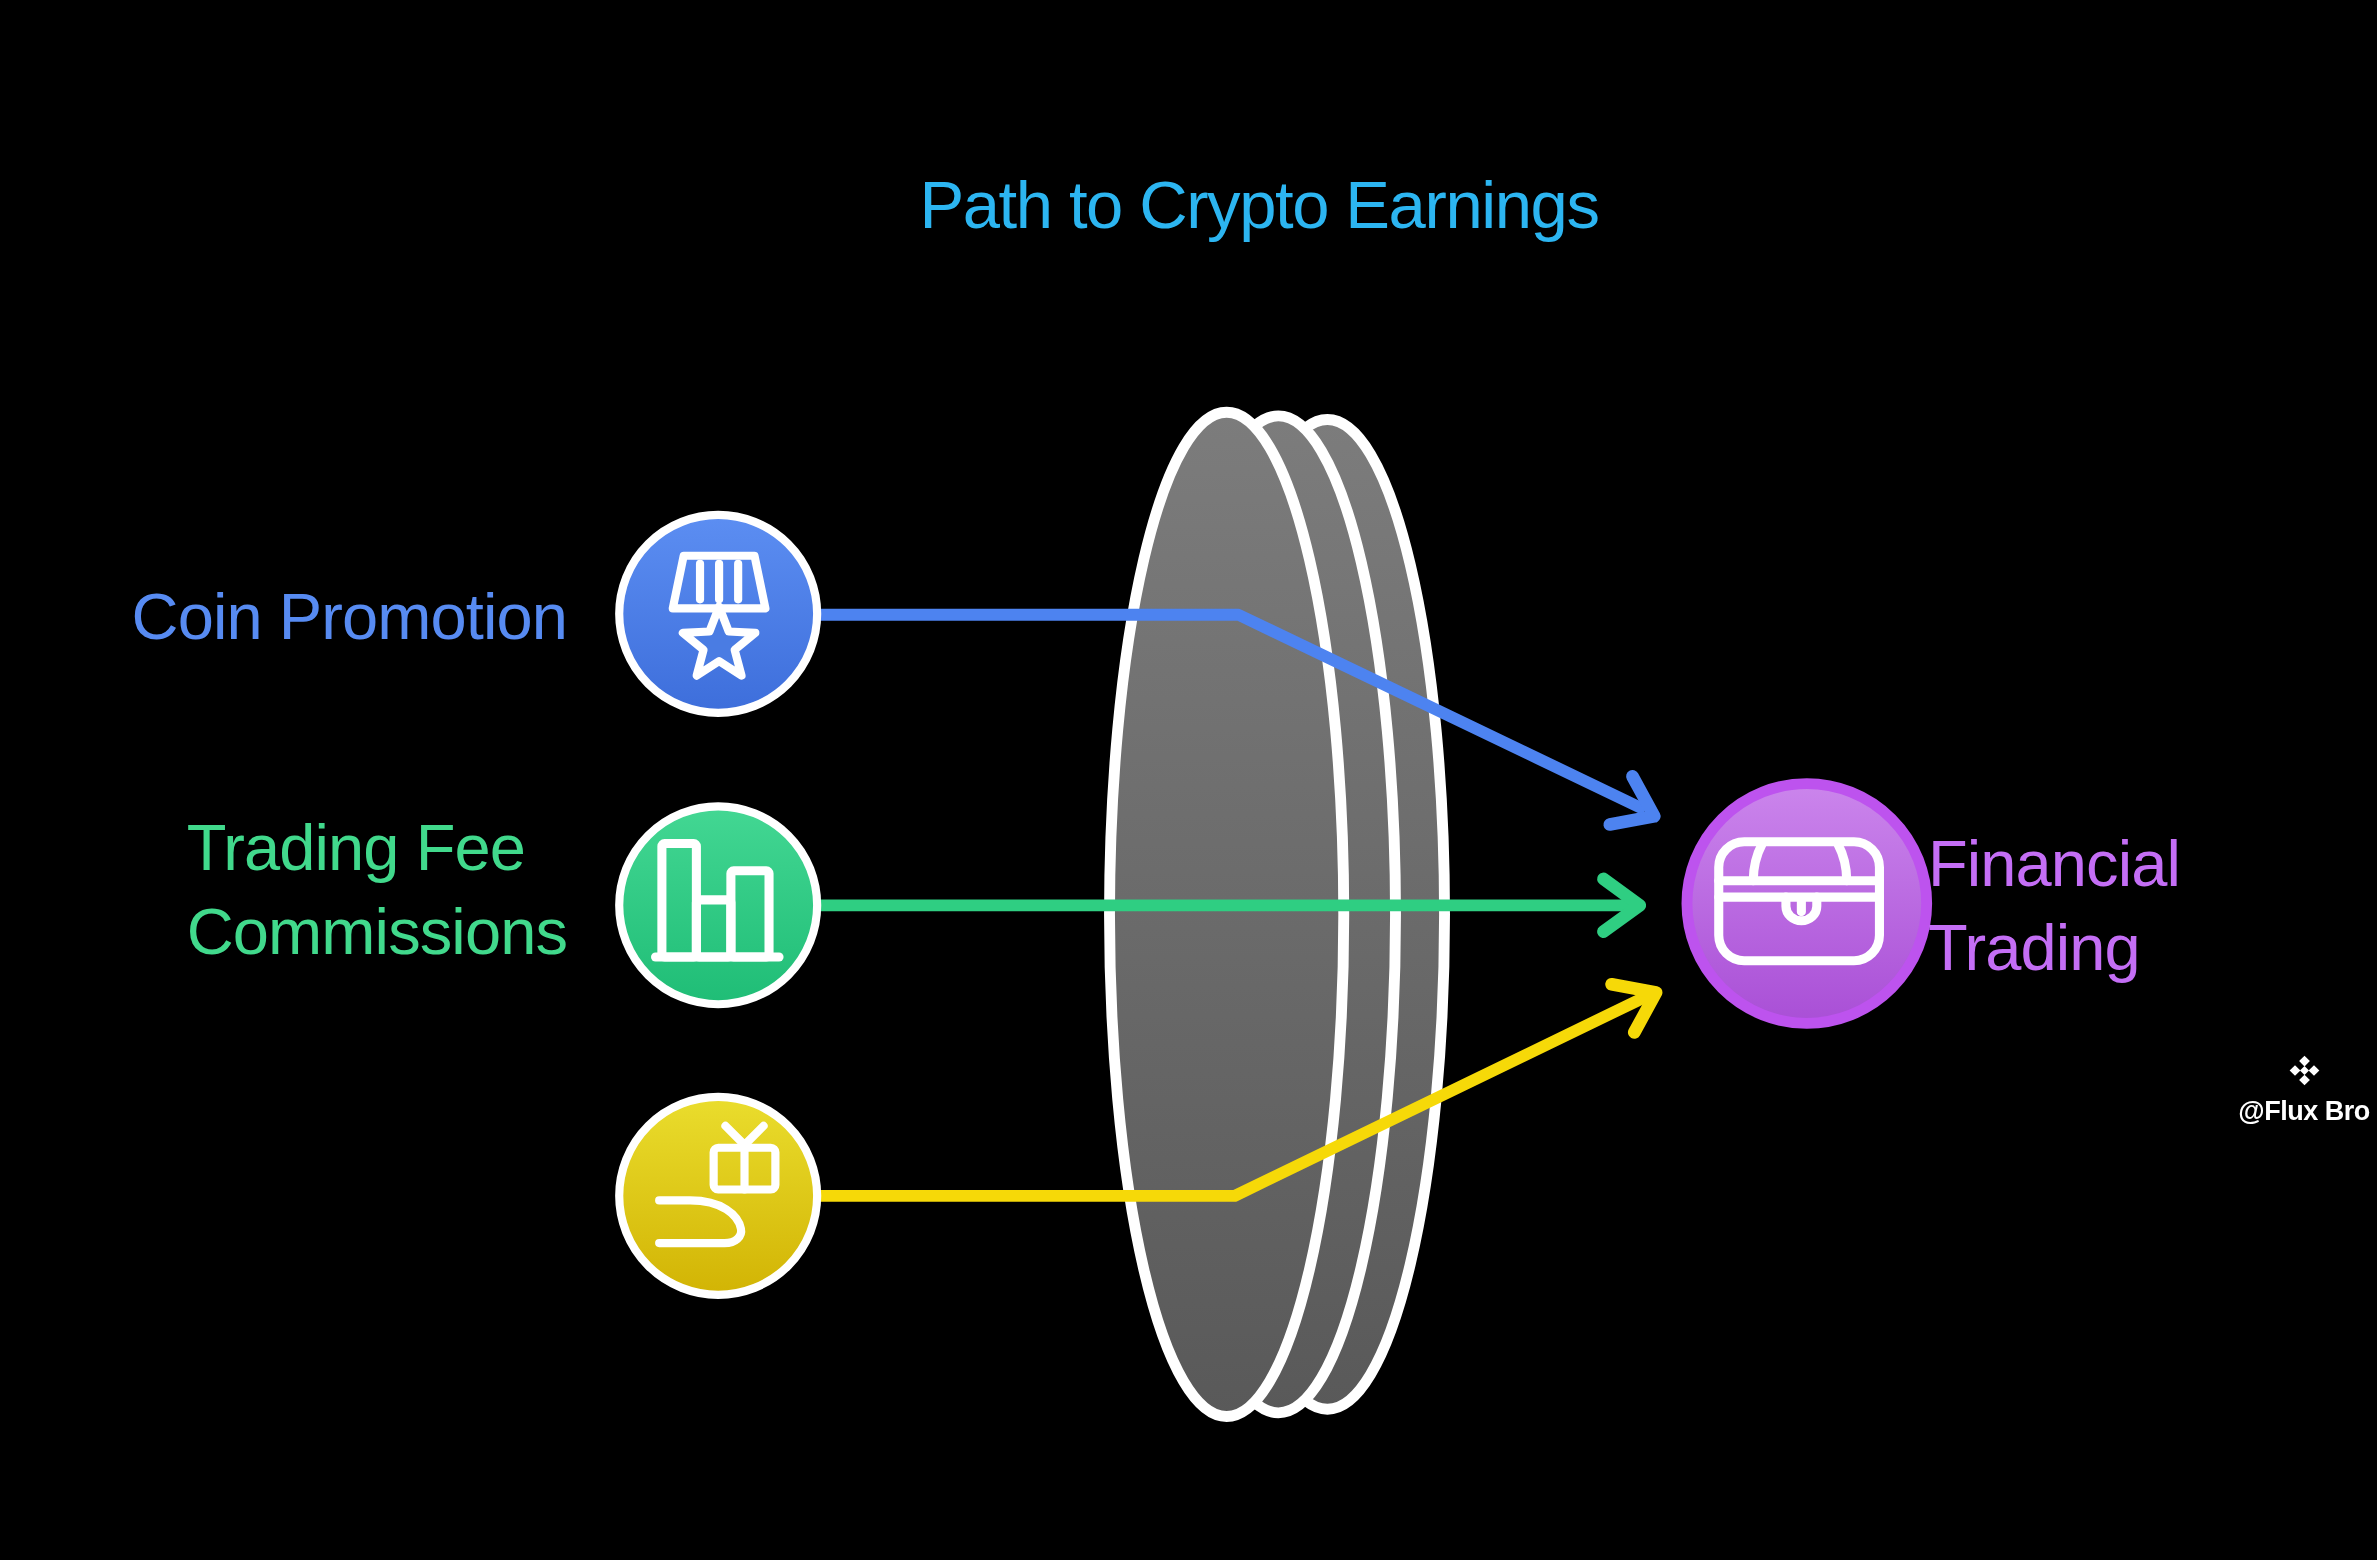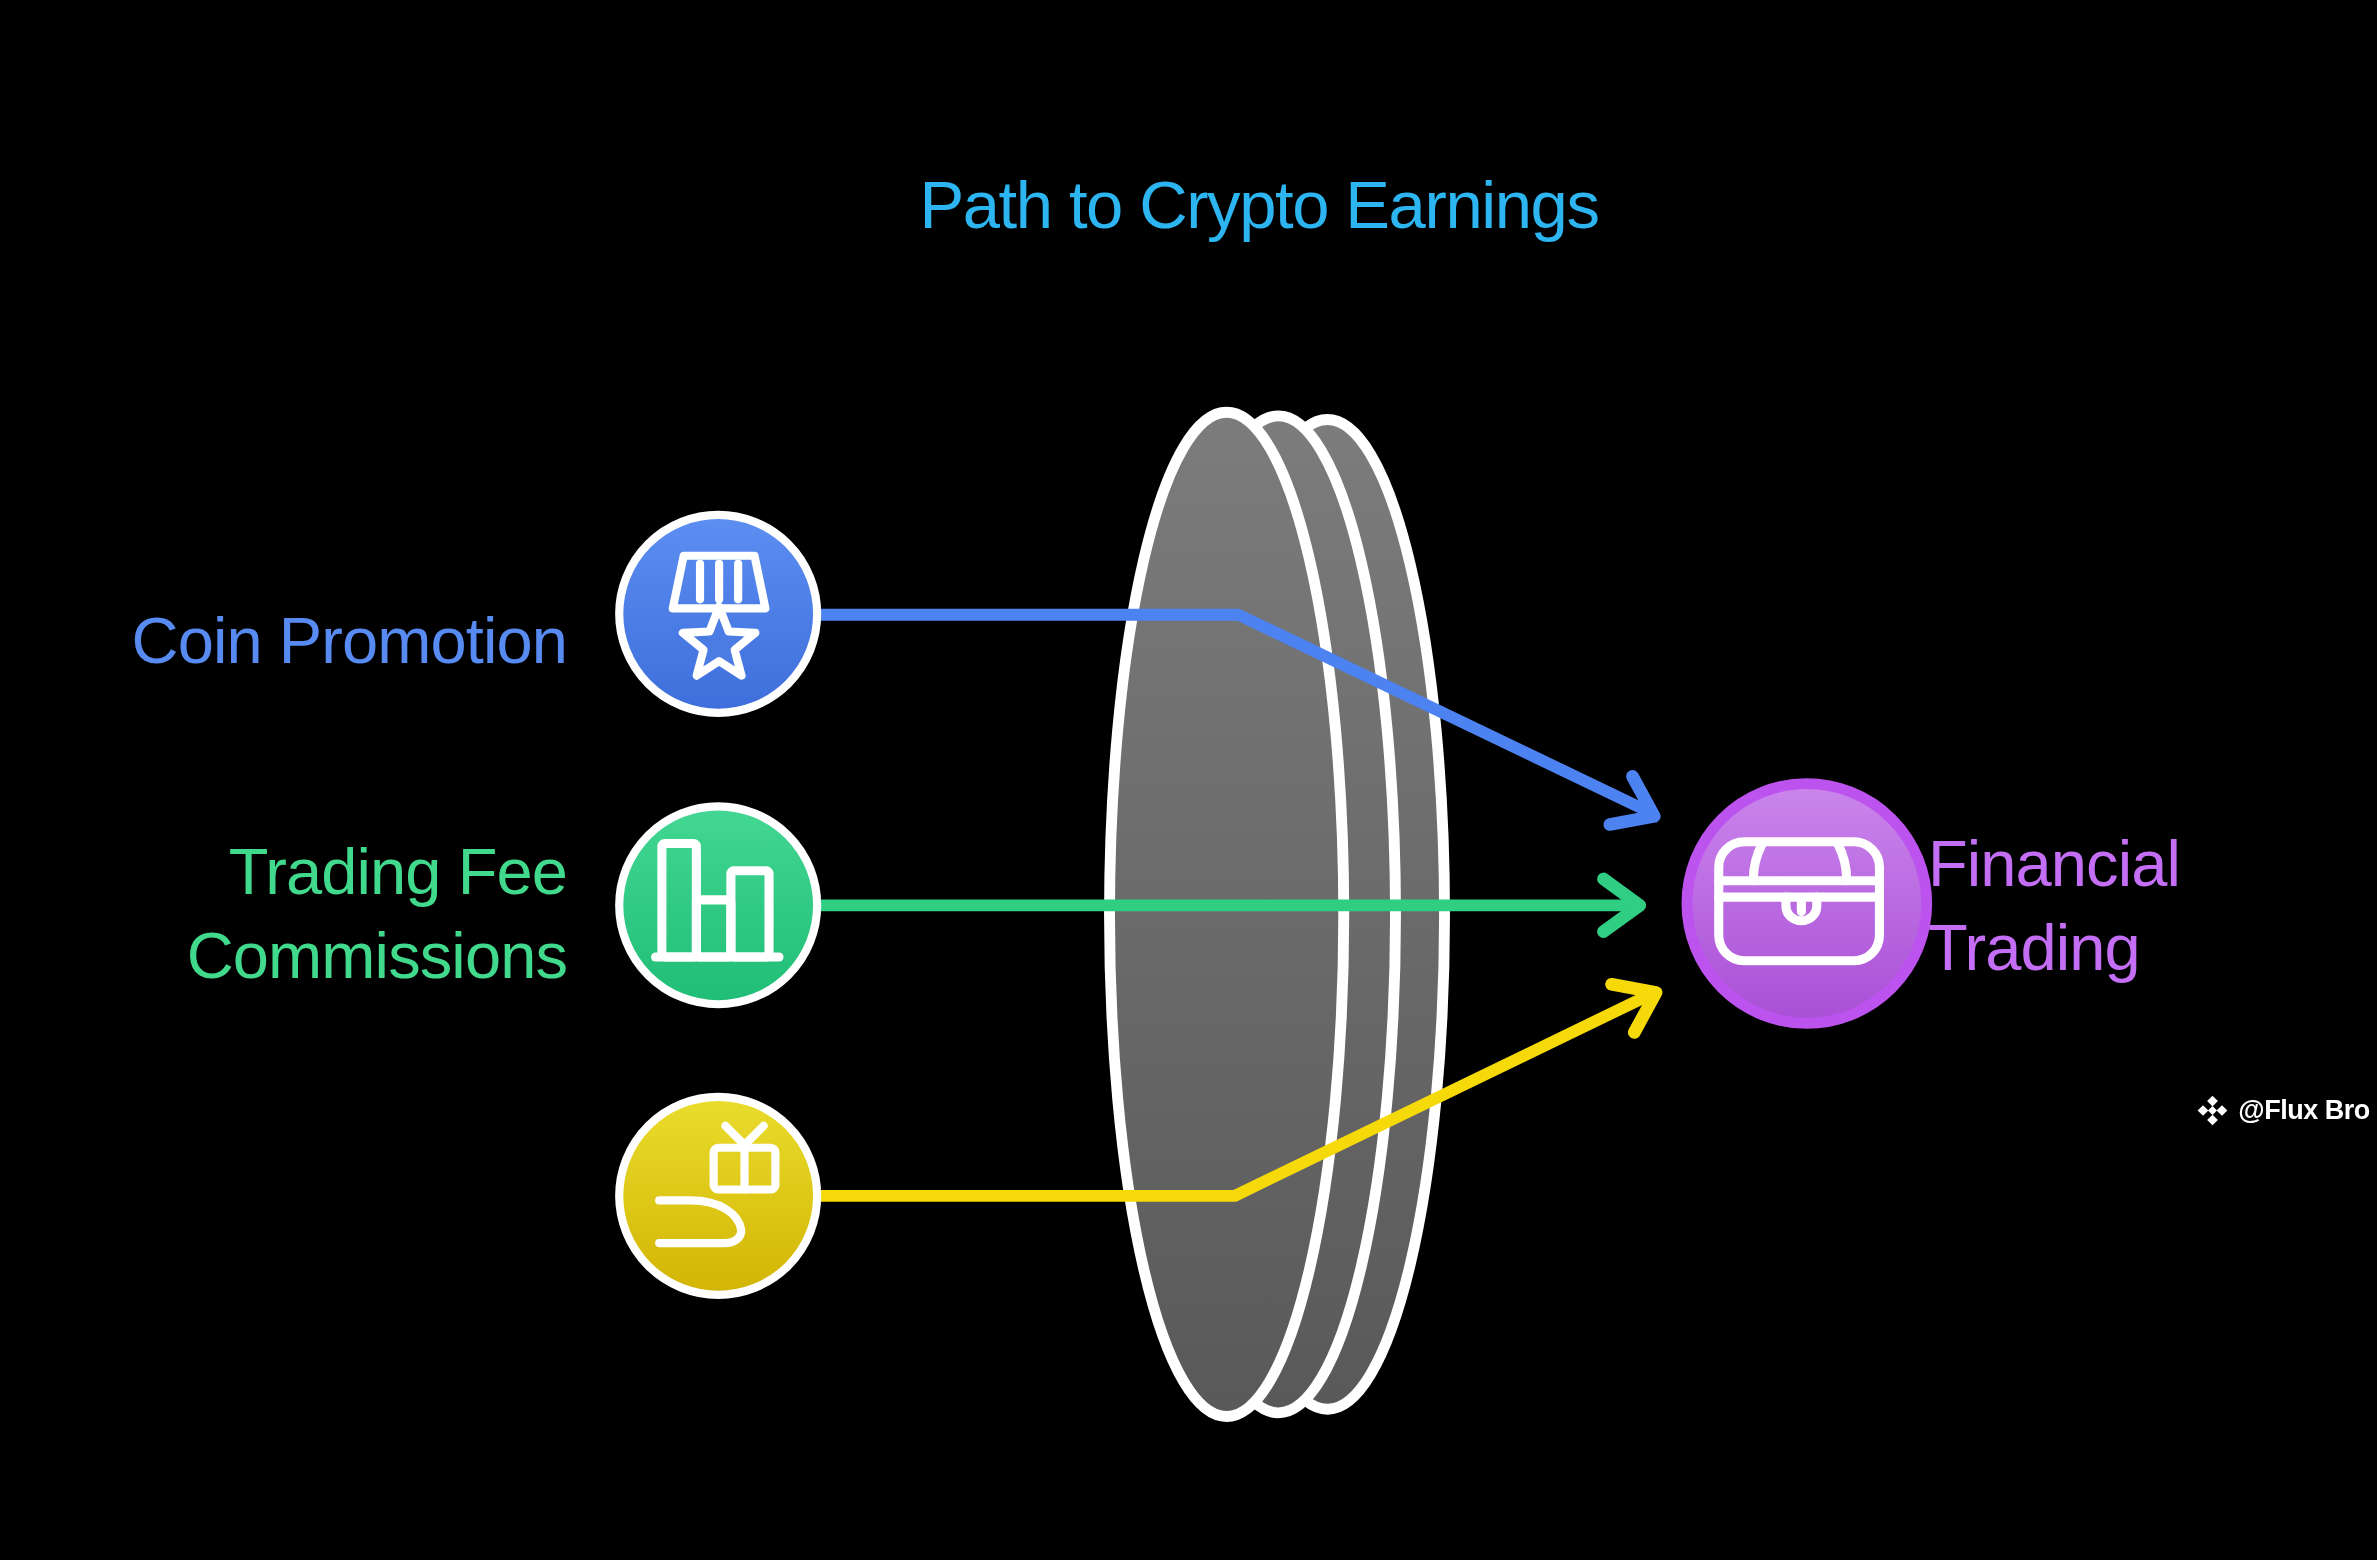--- a/index.html
+++ b/index.html
@@ -5,27 +5,27 @@
   html,body{margin:0;padding:0;background:#000;}
   body{width:2377px;height:1560px;position:relative;overflow:hidden;
        font-family:"Liberation Sans",sans-serif;}
   #stage{position:absolute;inset:0;width:2377px;height:1136px;background:var(--background,#000);}
   svg{position:absolute;left:0;top:0;}
   .title{position:absolute;left:863px;top:166px;width:792px;text-align:center;
          font-size:67px;letter-spacing:-1.4px;color:var(--title-color);white-space:nowrap;}
   .vlabel{position:absolute;transform:translateY(-50%);font-size:65px;letter-spacing:-0.9px;
           line-height:84px;white-space:nowrap;}
   .vlabel span{display:block;}
-  .src-label{right:1810px;text-align:right;margin-top:24px;}
+  .src-label{right:1810px;}
   .dst-label{left:1928px;text-align:left;}
   .lbl-coin{color:var(--coin-label);}
   .lbl-trading{color:var(--trading-label);}
   .lbl-daily{color:var(--daily-label);}
   .lbl-financial{color:var(--financial-label);}
-  .watermark{position:absolute;right:7.3px;bottom:9px;display:flex;align-items:center;gap:9px;}
+  .watermark{position:absolute;right:7.3px;bottom:9px;display:flex;align-items:center;gap:9px;flex-direction:column;}
   .watermark .handle{color:var(--white);font-size:27px;font-weight:700;letter-spacing:-0.5px;}
   .watermark svg{position:static;display:block;}
 </style>
 </head>
 <body>
 
 <div id="stage">
 
   <svg width="2377" height="1560" viewBox="0 0 2618 1718">
     <defs>

